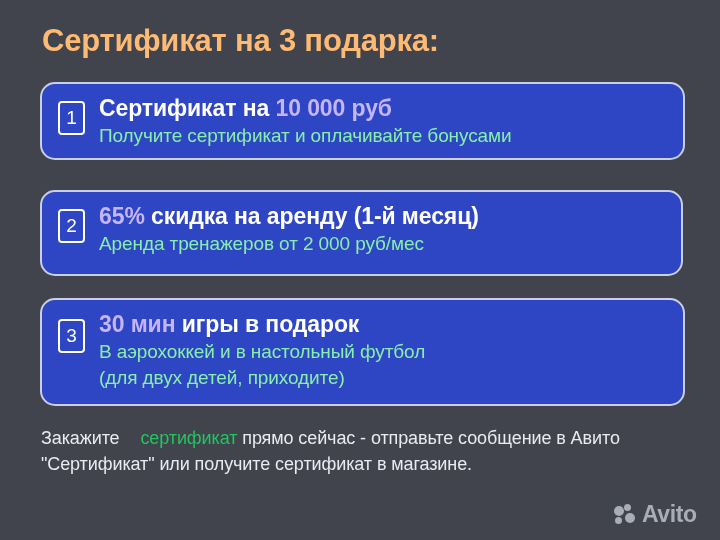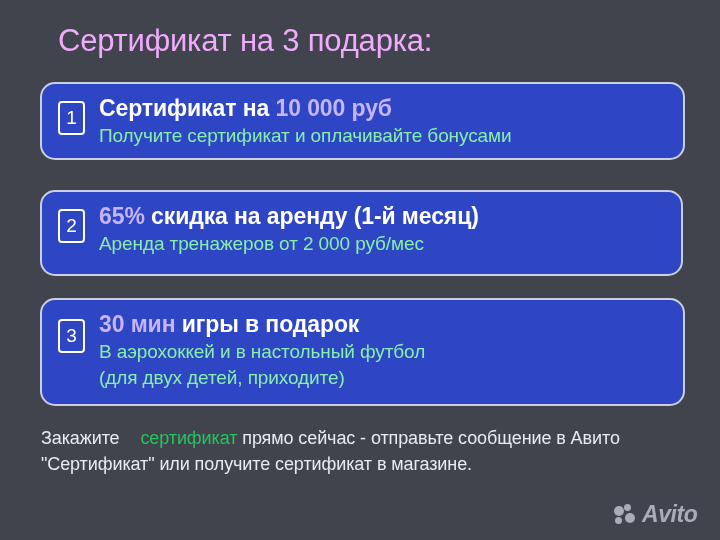--- a/index.html
+++ b/index.html
@@ -19,25 +19,25 @@
     position: relative;
     width: 720px;
     height: 540px;
     background: #41444d;
     box-sizing: border-box;
   }
 
   
   .headline {
     position: absolute;
-    left: 58px;
+    left: 42px;
     top: 23px;
     font-size: 31px;
-    font-weight: normal;
-    color: #f0abfc;
+    font-weight: bold;
+    color: #fdba74;
     letter-spacing: -0.2px;
     white-space: nowrap;
   }
 
   
   .card {
     position: absolute;
     left: 40px;
     background: #2e45c4;
     border: 2px solid #c9cfe6;
@@ -129,21 +129,20 @@
   .logo-mark .d1 { width: 10px; height: 10px; left: 0;    top: 2px; }
   .logo-mark .d2 { width: 7px;  height: 7px;  left: 10px; top: 0px; }
   .logo-mark .d3 { width: 7px;  height: 7px;  left: 1px;  top: 13px; }
   .logo-mark .d4 { width: 10px; height: 10px; left: 11px; top: 9px; }
   .logo-word {
     color: #a9adb8;
     font-size: 23px;
     font-weight: bold;
     letter-spacing: -0.4px;
     line-height: 23px;
-    font-style: italic;
   }
 </style>
 </head>
 <body>
 
 <div class="promo">
 
   <div class="headline">Сертификат на 3 подарка:</div>
 
   <div class="card card-1">

